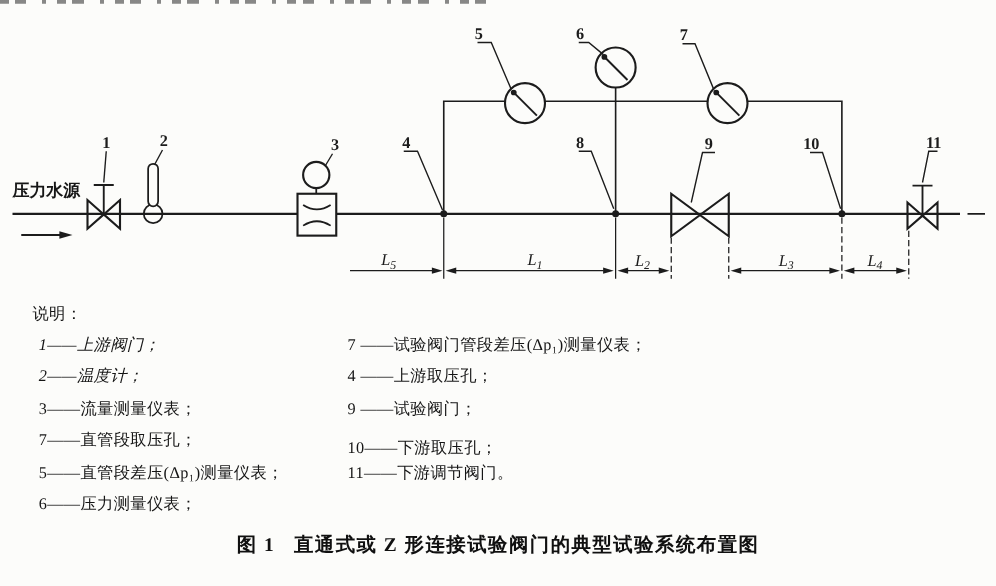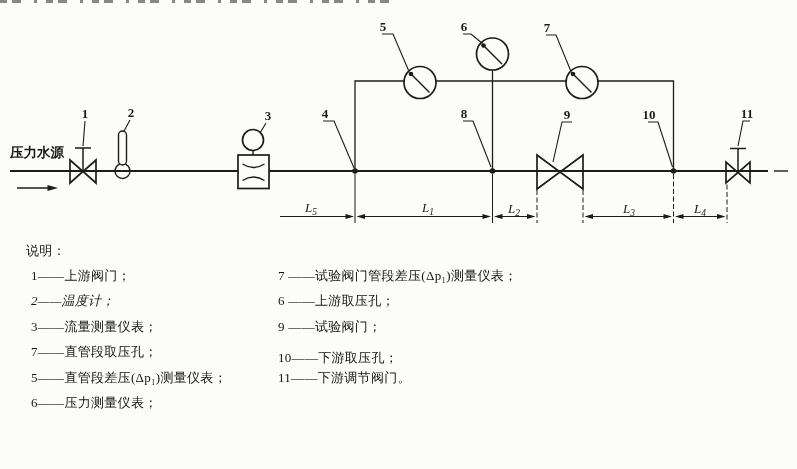--- a/index.html
+++ b/index.html
@@ -180,28 +180,31 @@
       <text class="dim" x="629" y="212.5" text-anchor="middle"><tspan>L</tspan><tspan class="sub" dy="3">3</tspan></text>
       <text class="dim" x="700" y="212.5" text-anchor="middle"><tspan>L</tspan><tspan class="sub" dy="3">4</tspan></text>
     </g>
 
     <text class="src" x="10" y="157">压力水源</text>
   </svg>
 
   <div>
     <div class="legend-heading" style="top:242px;left:26px;">说明：</div>
 
-    <div class="legend-row col-left" style="top:267px;">1——上游阀门；</div>
+    <div class="legend-row col-left" style="top:267px;font-style:italic;">1——上游阀门；</div>
     <div class="legend-row col-left" style="top:292px;font-style:italic;">2——温度计；</div>
     <div class="legend-row col-left" style="top:318px;">3——流量测量仪表；</div>
     <div class="legend-row col-left" style="top:343px;">7——直管段取压孔；</div>
     <div class="legend-row col-left" style="top:369px;">5——直管段差压(Δp₁)测量仪表；</div>
     <div class="legend-row col-left" style="top:394px;">6——压力测量仪表；</div>
 
     <div class="legend-row col-right" style="top:267px;">7 ——试验阀门管段差压(Δp₁)测量仪表；</div>
-    <div class="legend-row col-right" style="top:292px;">6 ——上游取压孔；</div>
+    <div class="legend-row col-right" style="top:292px;">4 ——上游取压孔；</div>
     <div class="legend-row col-right" style="top:318px;">9 ——试验阀门；</div>
     <div class="legend-row col-right" style="top:349px;">10——下游取压孔；</div>
     <div class="legend-row col-right" style="top:369px;">11——下游调节阀门。</div>
   </div>
 
+  <div class="caption">
+    <span>图 1</span><span class="cap-title">直通式或 Z 形连接试验阀门的典型试验系统布置图</span>
+  </div>
 
 </div>
 
 </body></html>

